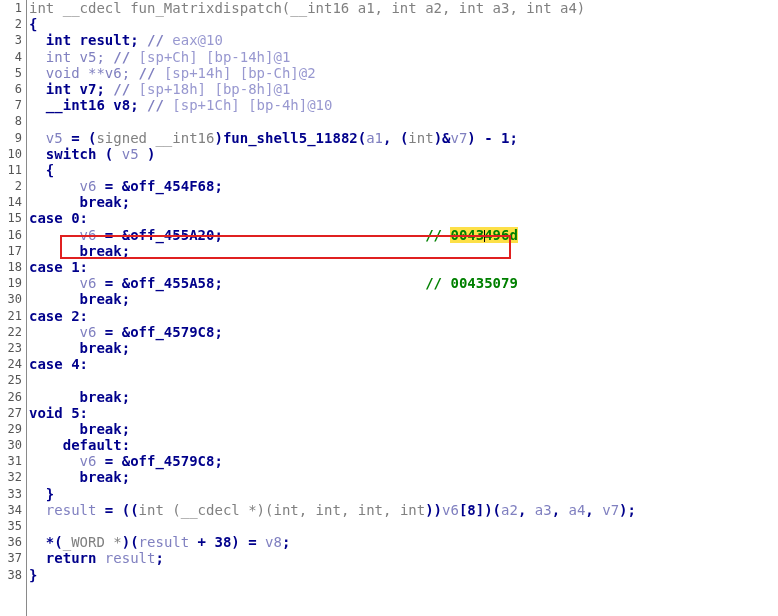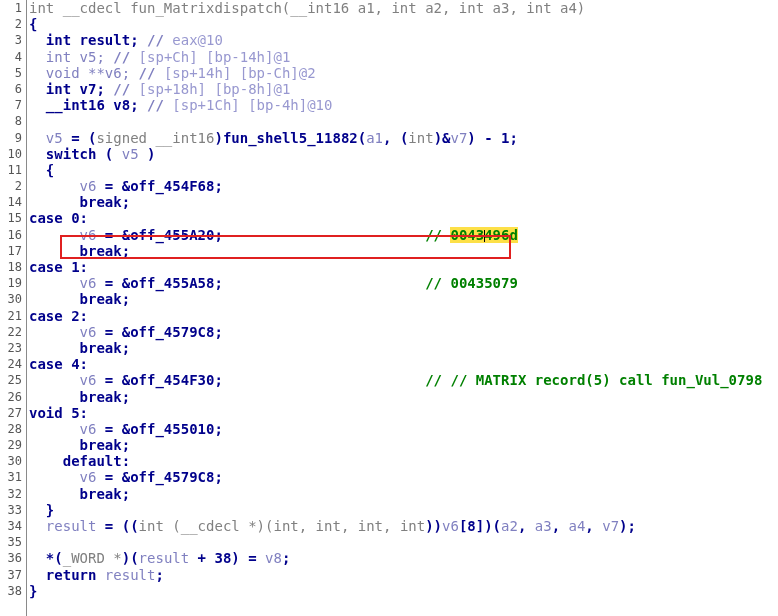--- a/index.html
+++ b/index.html
@@ -225,37 +225,32 @@
       <span class="linetext"><span class="t-kw">      break;</span></span>
     </div>
 
     <div class="code-line">
       <span class="lineno">24</span>
       <span class="linetext"><span class="t-kw">case 4:</span></span>
     </div>
 
     <div class="code-line">
       <span class="lineno">25</span>
-      <span class="linetext"><span class="t-var">      v6</span><span class="t-kw"> = &amp;off_454F30;</span><span class="t-green">                        <span>// // MATRIX record(5) call fun_Vul_0798</span></span></span>
     </div>
 
     <div class="code-line">
       <span class="lineno">26</span>
       <span class="linetext"><span class="t-kw">      break;</span></span>
     </div>
 
     <div class="code-line">
       <span class="lineno">27</span>
       <span class="linetext"><span class="t-kw">void 5:</span></span>
     </div>
 
-    <div class="code-line">
-      <span class="lineno">28</span>
-      <span class="linetext"><span class="t-var">      v6</span><span class="t-kw"> = &amp;off_455010;</span></span>
-    </div>
 
     <div class="code-line">
       <span class="lineno">29</span>
       <span class="linetext"><span class="t-kw">      break;</span></span>
     </div>
 
     <div class="code-line">
       <span class="lineno">30</span>
       <span class="linetext"><span class="t-kw">    <span>default:</span></span></span>
     </div>

